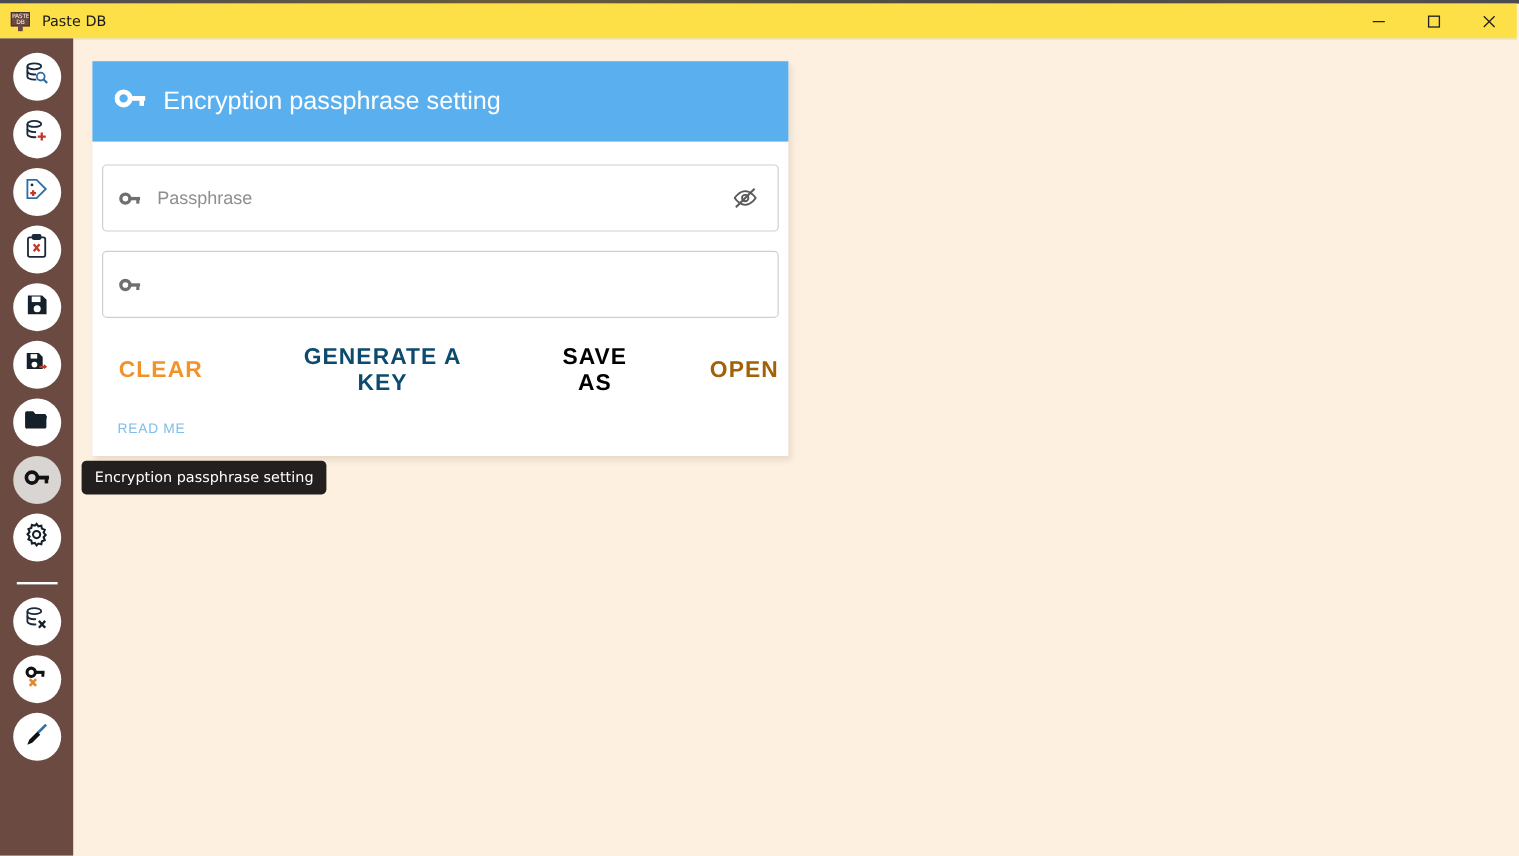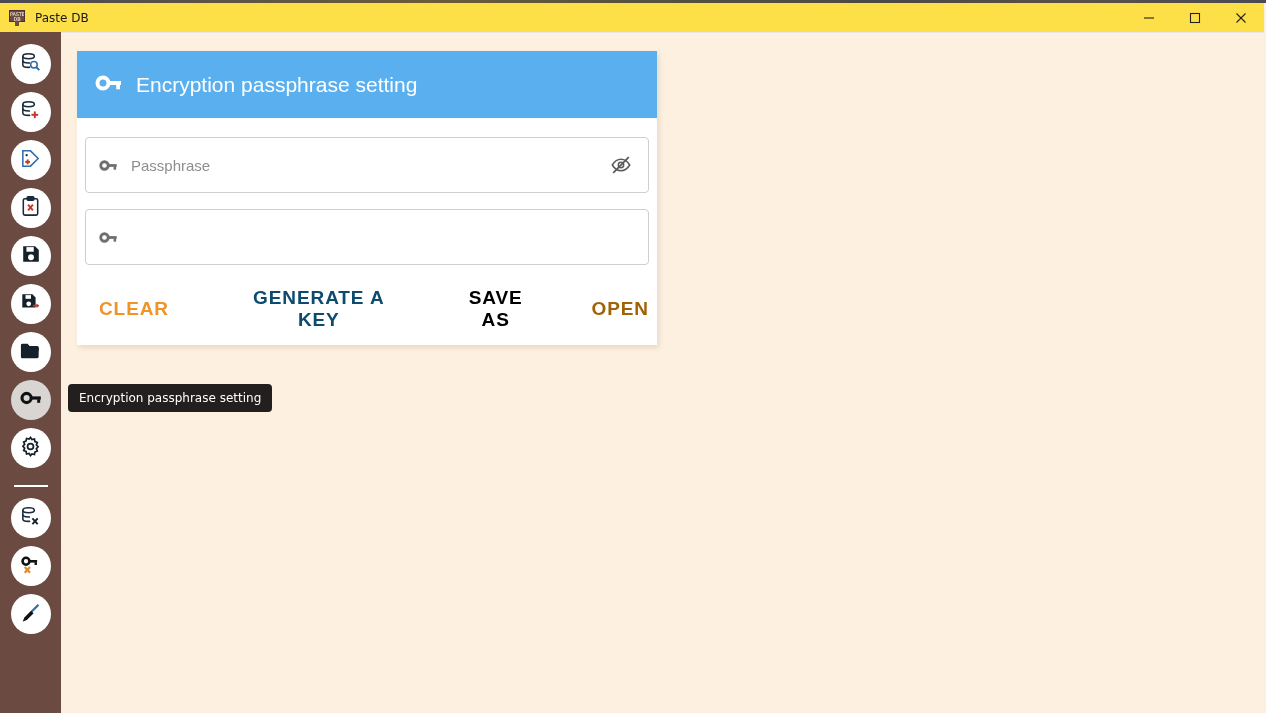--- a/index.html
+++ b/index.html
@@ -419,19 +419,22 @@
       <div class="btn-row">
         <button class="flat-btn" style="color:#F0942A">CLEAR</button>
         <span class="gap1"></span>
         <button class="flat-btn" style="color:#0c4a6e">GENERATE A KEY</button>
         <span class="gap2"></span>
         <button class="flat-btn" style="color:#000000">SAVE AS</button>
         <span class="gap3"></span>
         <button class="flat-btn" style="color:#a16207">OPEN</button>
       </div>
 
+      <div class="readme-row">
+        <button class="readme-btn" style="color:#7FBEE8">READ ME</button>
+      </div>
 
     </div>
   </div>
 
   <div class="tooltip">Encryption passphrase setting</div>
 
 </div>
 
 </body></html>

